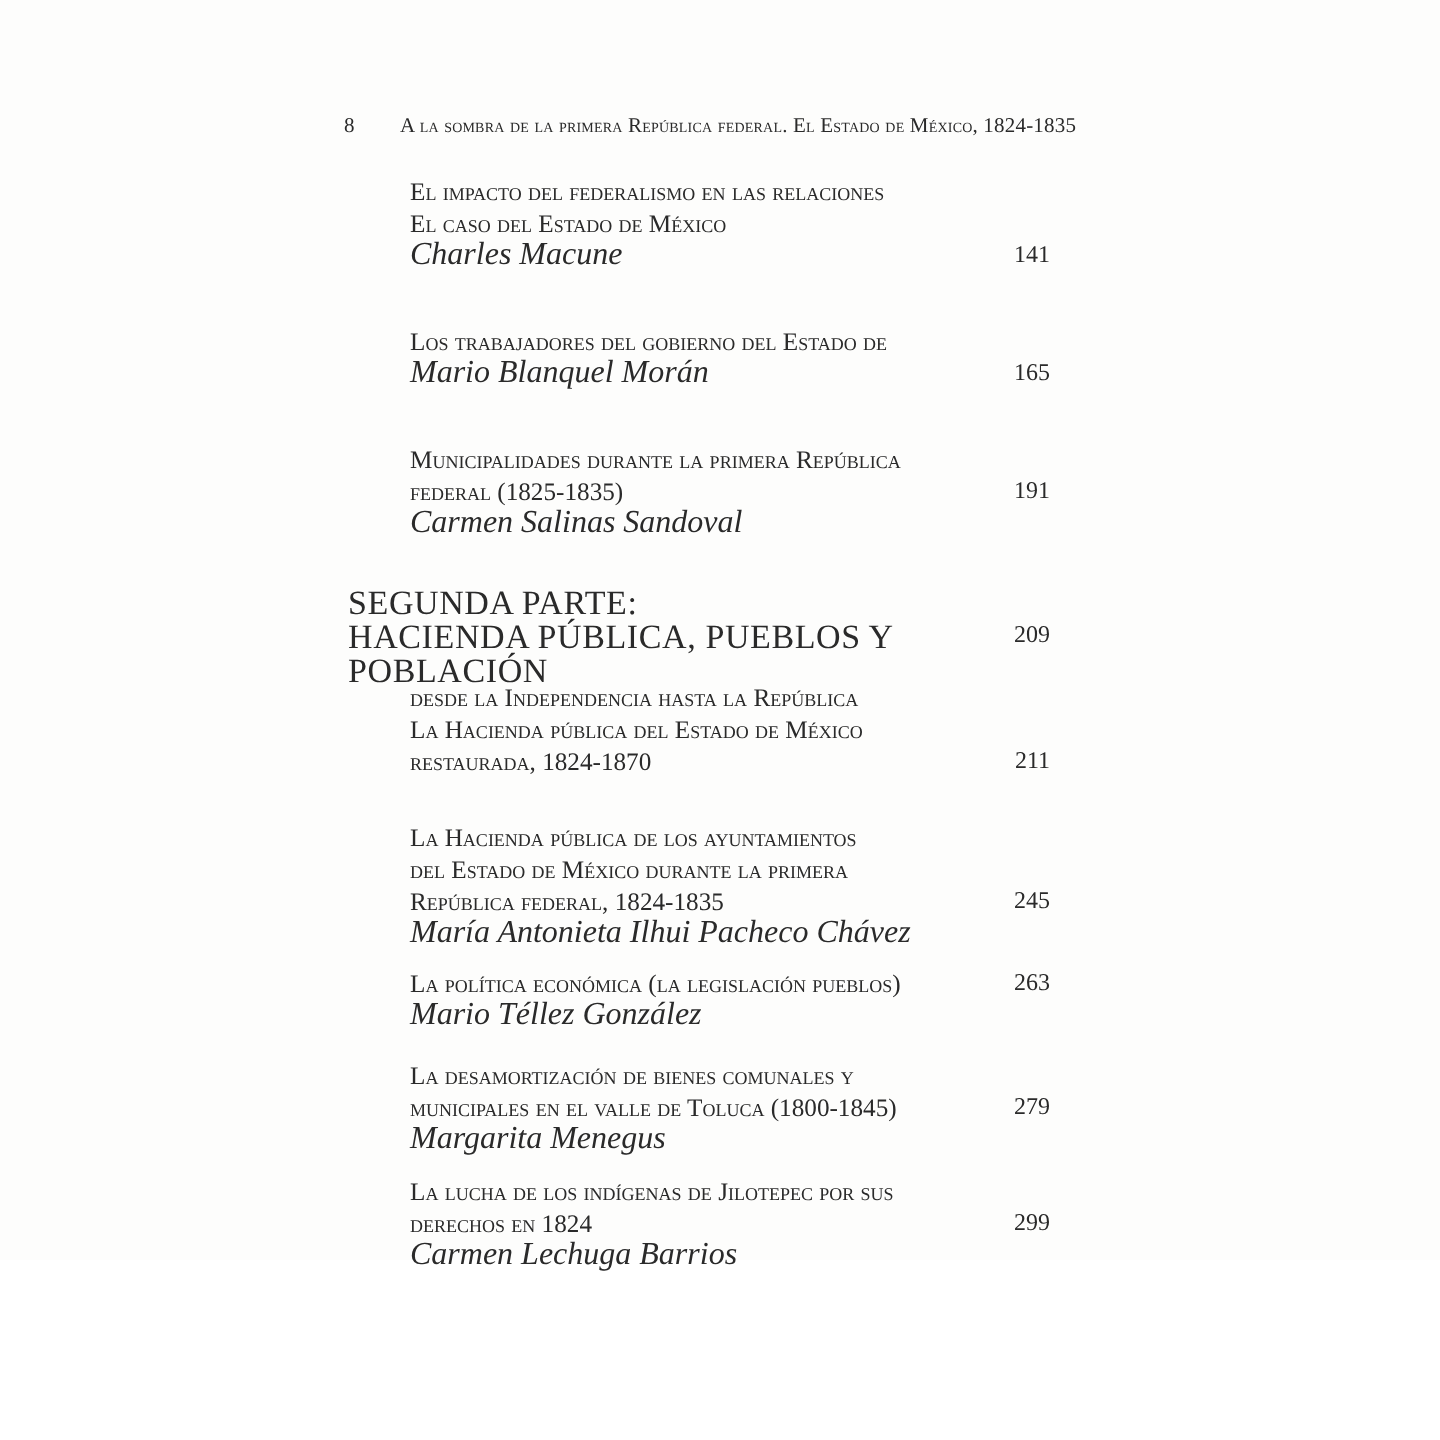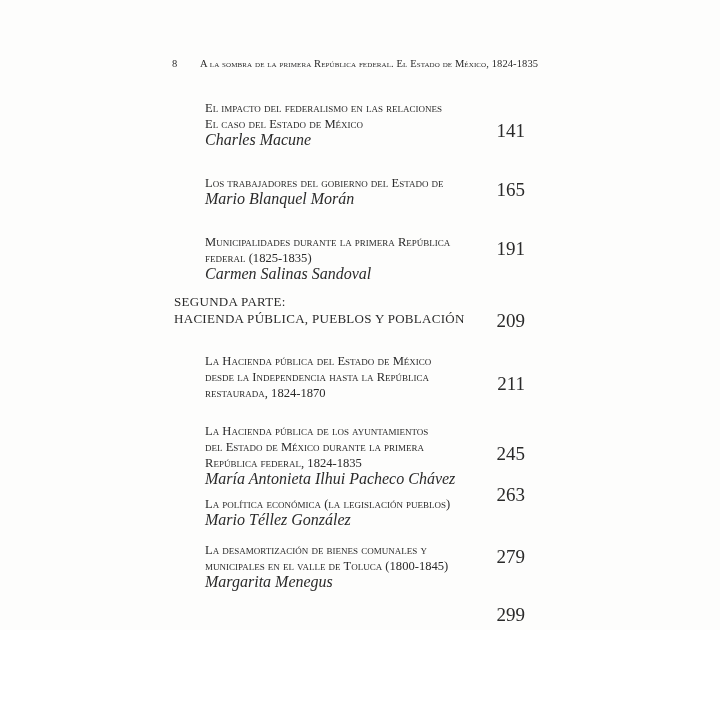--- a/index.html
+++ b/index.html
@@ -3,25 +3,25 @@
   <meta charset="utf-8">
   <style>
     html, body { margin: 0; padding: 0; }
     body {
       width: 720px; height: 720px; background: #ffffff; position: relative;
       font-family: "Liberation Serif", "DejaVu Serif", serif; color: #2a2a2a; overflow: hidden;
     }
     .page { position: absolute; left: 0; top: 0; width: 720px; height: 630px; background: #fdfdfc; }
     .running-head { position: absolute; top: 58px; left: 172px; right: 160px; font-size: 10.5px; font-variant: small-caps; letter-spacing: 0.1px; white-space: nowrap; }
     .running-head .pno { display: inline-block; width: 28px; }
-    .entry { position: absolute; left: 205px; width: 320px; font-size: 12.6px; line-height: 16px; font-variant: small-caps; margin-top: 12px; }
+    .entry { position: absolute; left: 205px; width: 320px; font-size: 12.6px; line-height: 16px; font-variant: small-caps; }
     .entry .t { display: block; }
     .entry .a { display: block; font-style: italic; font-variant: normal; font-size: 16px; }
-    .pg { position: absolute; right: 195px; font-size: 19px; text-align: right; }
-    .part { position: absolute; left: 174px; width: 320px; font-size: 13px; line-height: 17px; text-transform: uppercase; letter-spacing: 0.3px; }
+    .pg { position: absolute; right: 195px; font-size: 12px; text-align: right; }
+    .part { position: absolute; left: 174px; width: 320px; font-size: 17px; line-height: 17px; text-transform: uppercase; letter-spacing: 0.3px; }
     .part span { display: block; }
   </style>
 </head>
 <body>
 
 <div class="page">
   <div class="running-head">
     <span class="pno">8</span><span>A la sombra de la primera República federal. El Estado de México, 1824-1835</span>
   </div>
 
@@ -45,22 +45,22 @@
   </div>
   <div class="pg" style="top:238px">191</div>
 
   <div class="part" style="top:293px">
     <span>Segunda parte:</span>
     <span>Hacienda pública, pueblos y población</span>
   </div>
   <div class="pg" style="top:310px">209</div>
 
   <div class="entry" style="top:341px">
+    <span class="t">desde la Independencia hasta la República</span>
     <span class="t">La Hacienda pública del Estado de México</span>
-    <span class="t">desde la Independencia hasta la República</span>
     <span class="t">restaurada, 1824-1870</span>
   </div>
   <div class="pg" style="top:373px">211</div>
 
   <div class="entry" style="top:411px">
     <span class="t">La Hacienda pública de los ayuntamientos</span>
     <span class="t">del Estado de México durante la primera</span>
     <span class="t">República federal, 1824-1835</span>
     <span class="a">María Antonieta Ilhui Pacheco Chávez</span>
   </div>
@@ -72,14 +72,19 @@
   </div>
   <div class="pg" style="top:484px">263</div>
 
   <div class="entry" style="top:530px">
     <span class="t">La desamortización de bienes comunales y</span>
     <span class="t">municipales en el valle de Toluca (1800-1845)</span>
     <span class="a">Margarita Menegus</span>
   </div>
   <div class="pg" style="top:546px">279</div>
 
+  <div class="entry" style="top:588px">
+    <span class="t">La lucha de los indígenas de Jilotepec por sus</span>
+    <span class="t">derechos en 1824</span>
+    <span class="a">Carmen Lechuga Barrios</span>
+  </div>
   <div class="pg" style="top:604px">299</div>
 </div>
 
 </body></html>

